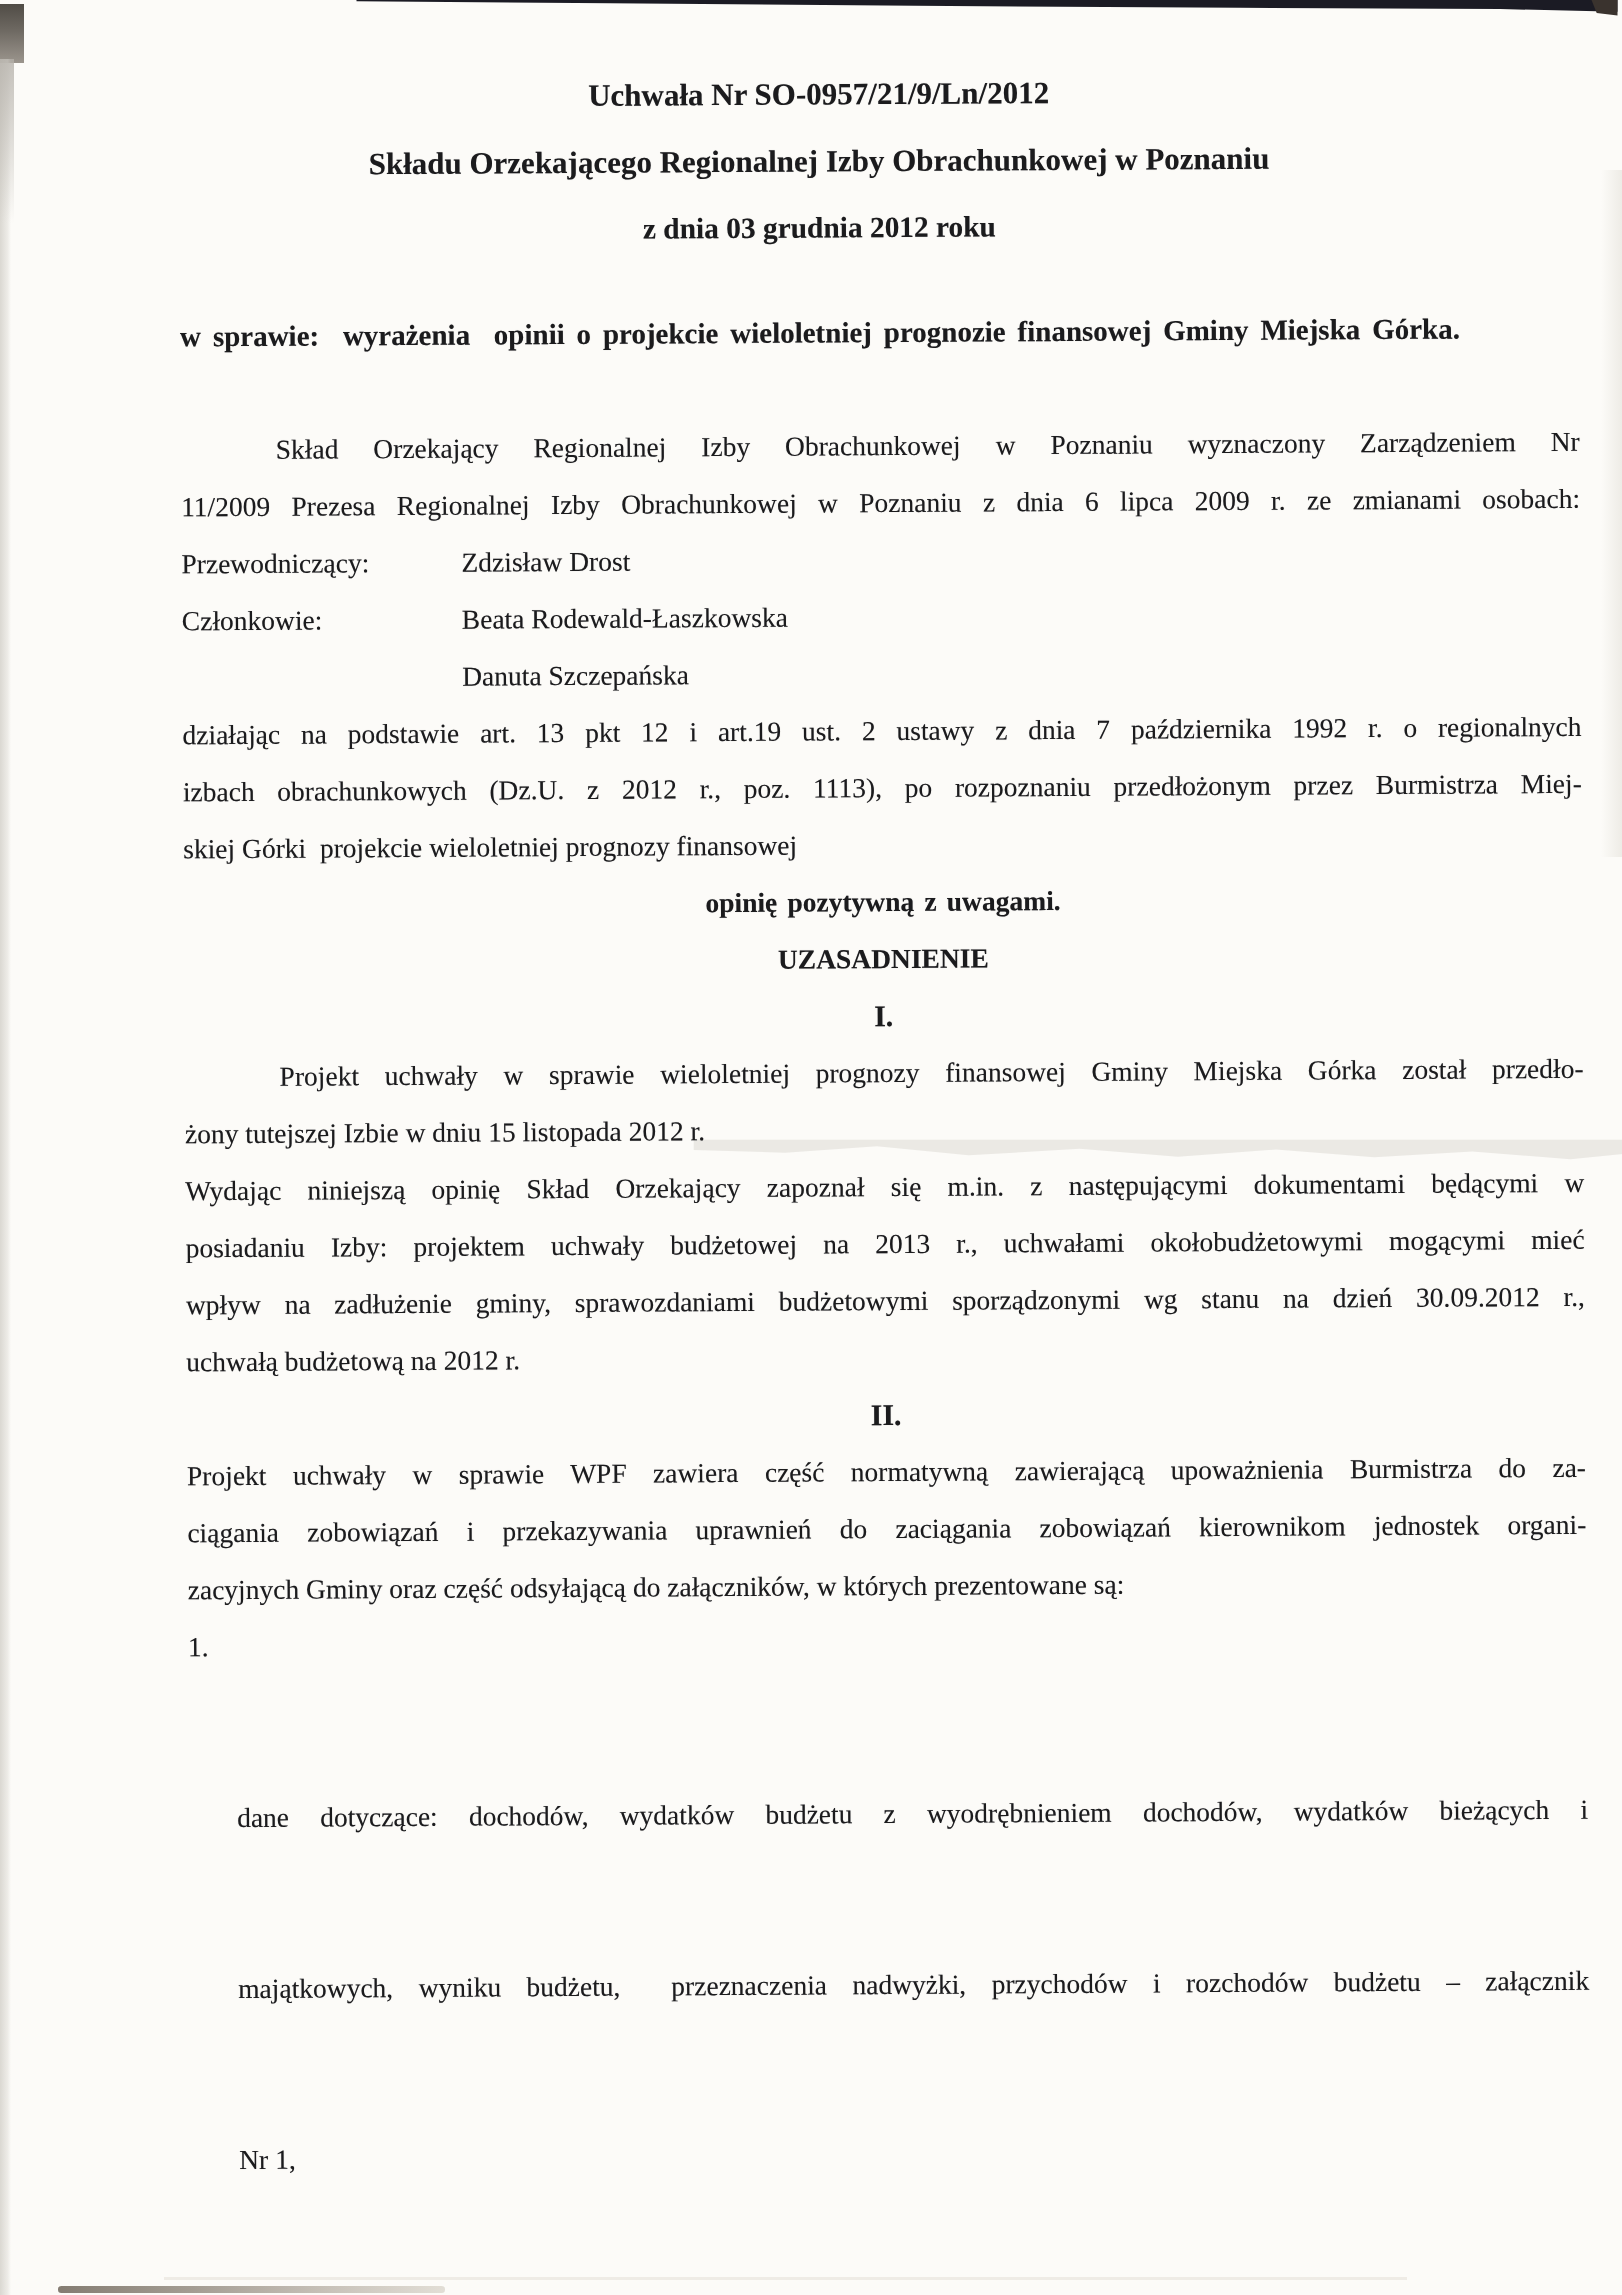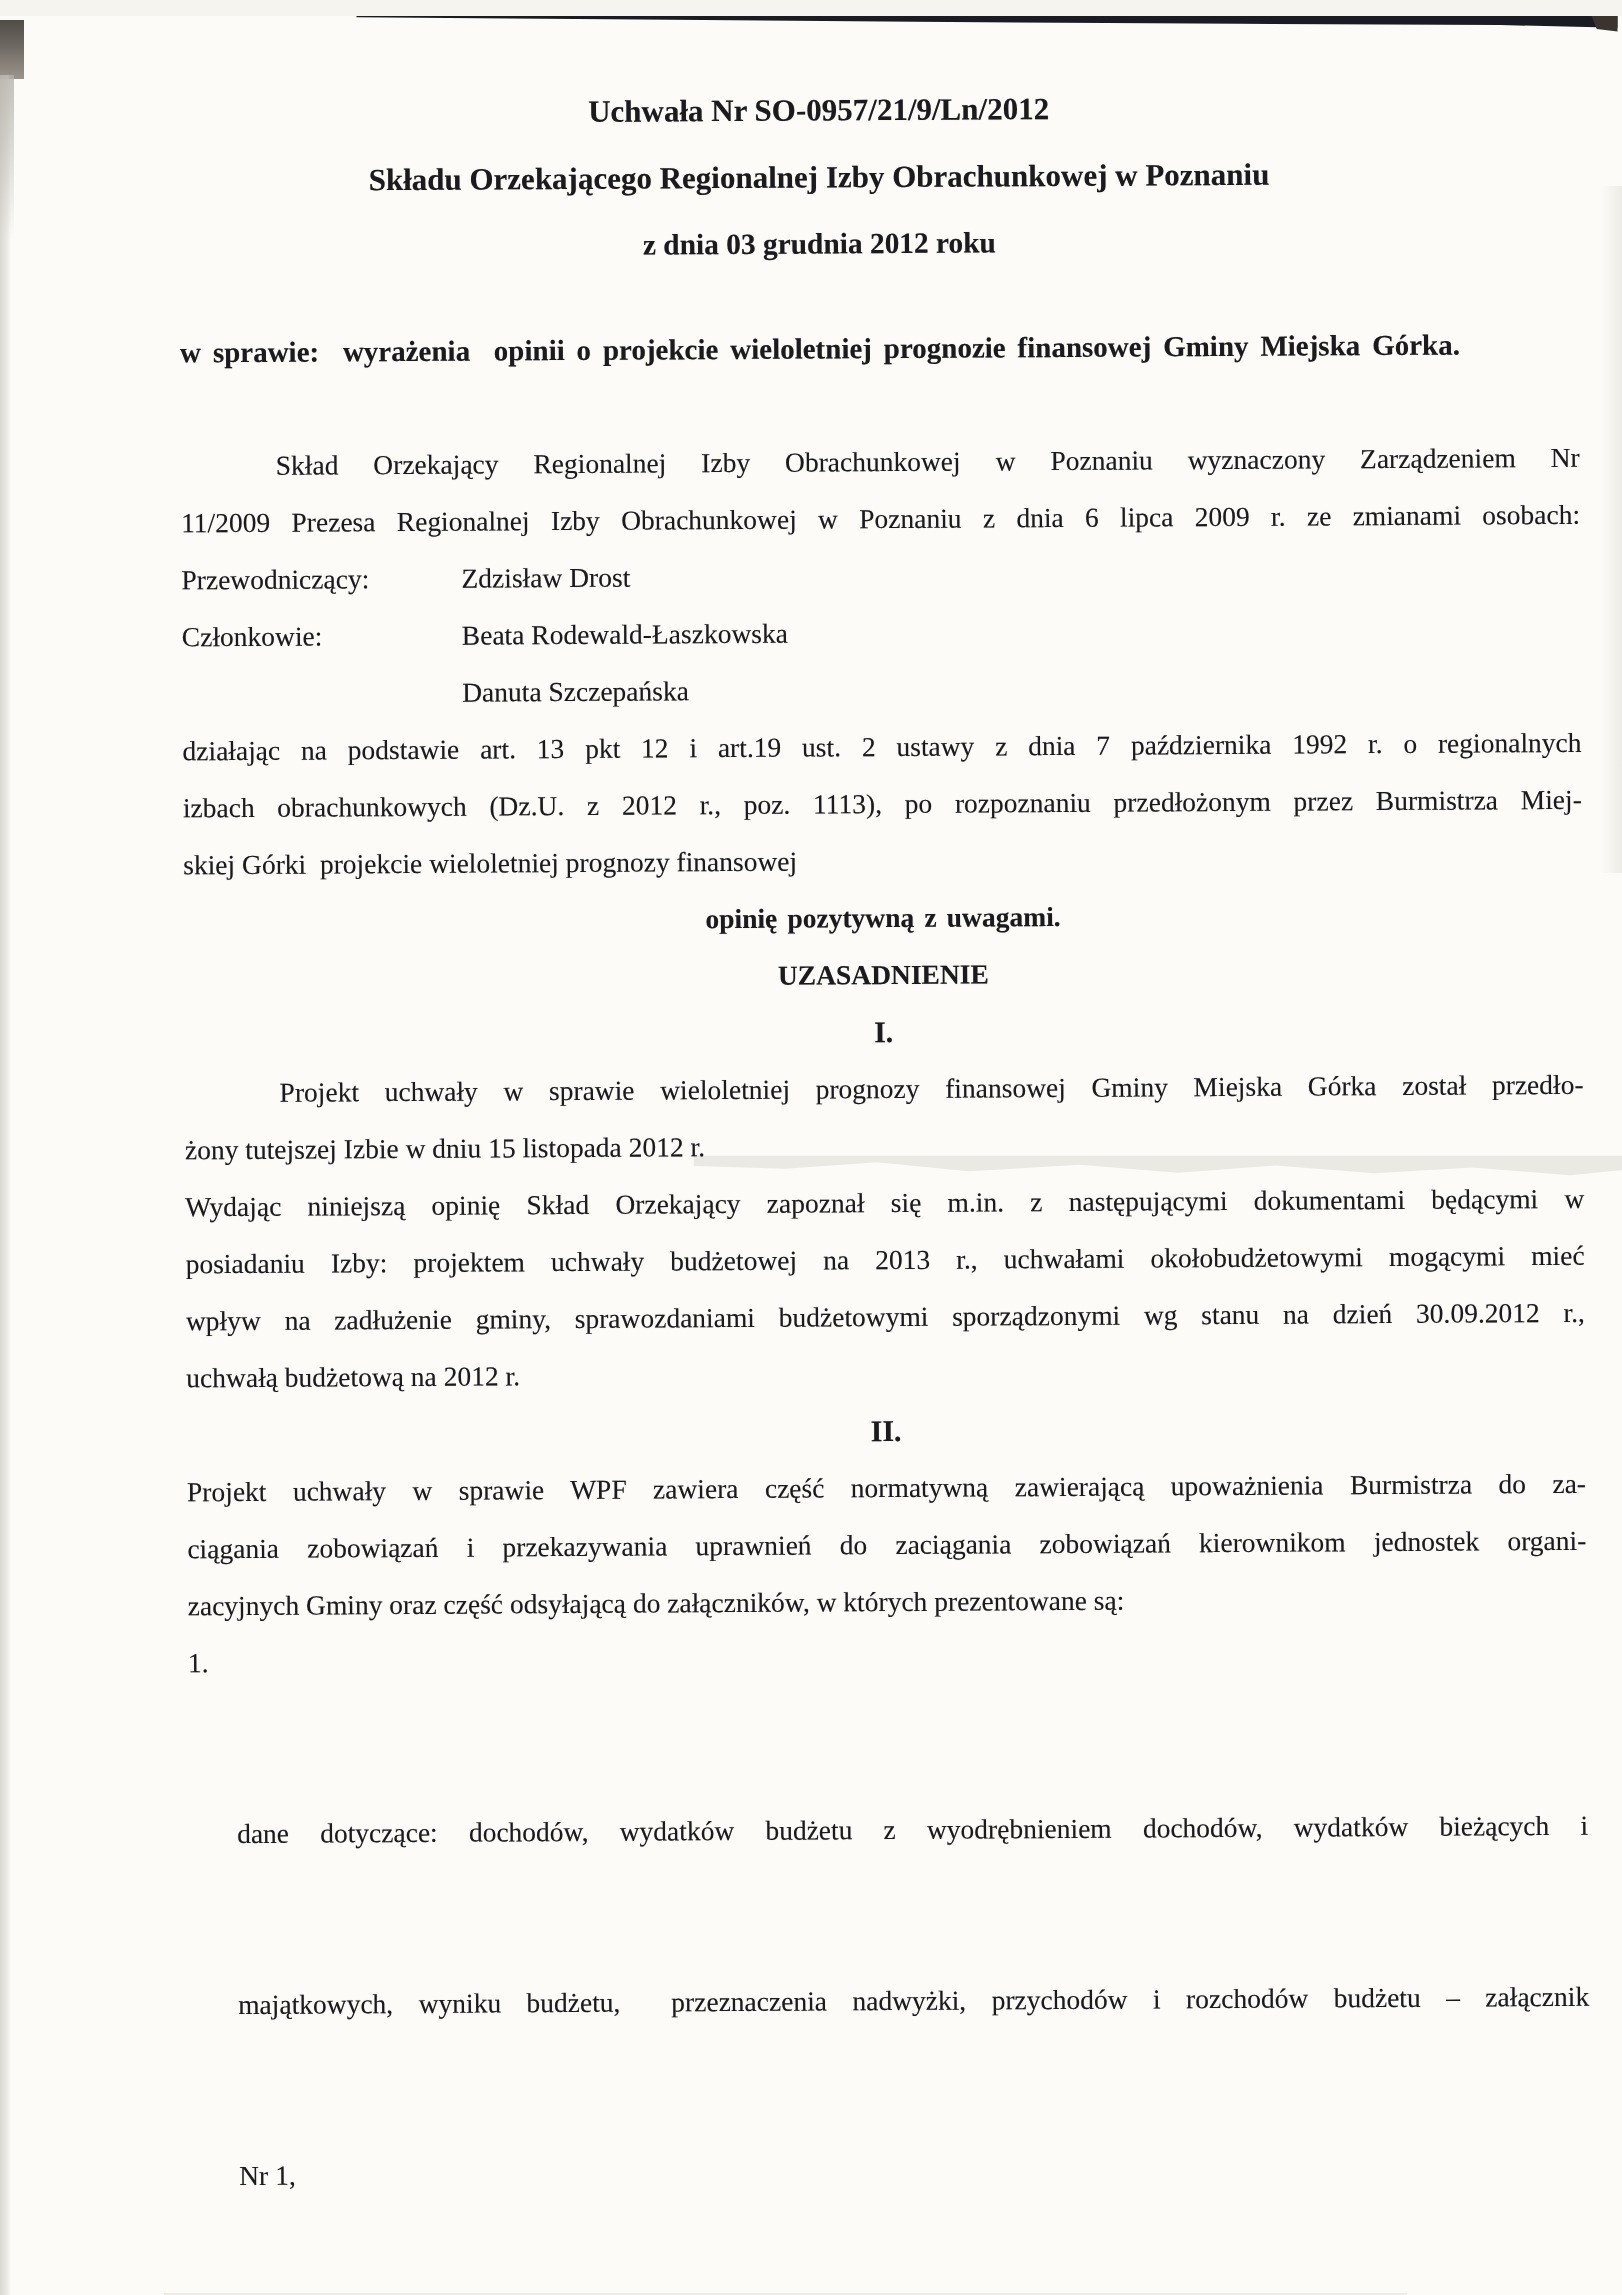--- a/index.html
+++ b/index.html
@@ -5,21 +5,20 @@
   html,body{margin:0;padding:0;}
   body{
     width:1623px;height:2295px;
     background:#f6f4ef;
     font-family:"Liberation Serif","DejaVu Serif",serif;
     overflow:hidden;position:relative;
   }
   .page{
     position:absolute;inset:0;
     background:#fcfbf8;
-    margin-top:16px;
   }
   
   .art-top{position:absolute;top:0;left:0;z-index:3;}
   .art-corner{
     position:absolute;left:0;top:3.9px;width:23.6px;height:59px;z-index:3;
     background:linear-gradient(180deg,#504c46 0%,#6e6962 45%,#9b958d 100%);
   }
   .art-leftedge{
     position:absolute;left:0;top:59px;width:10.5px;height:2237px;z-index:3;
     background:linear-gradient(90deg,#cfccc5 0%,#e9e7e2 70%,rgba(252,251,248,0) 100%);

